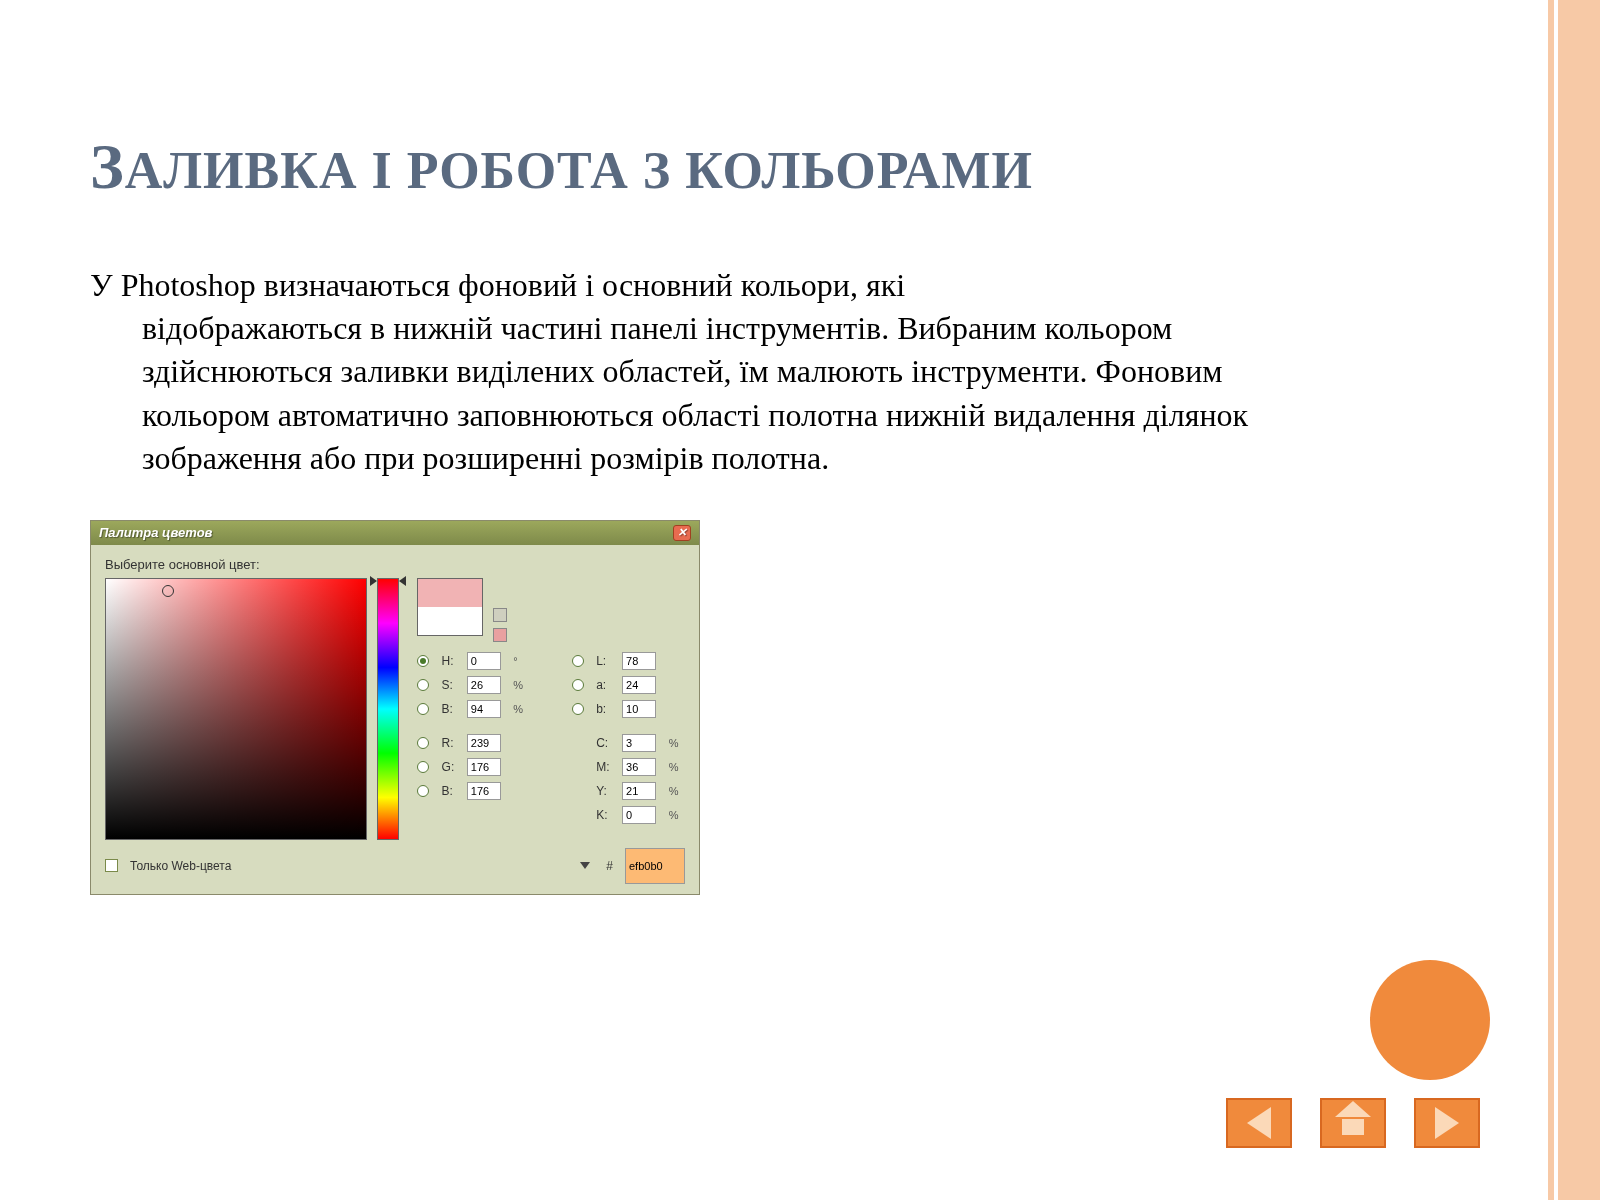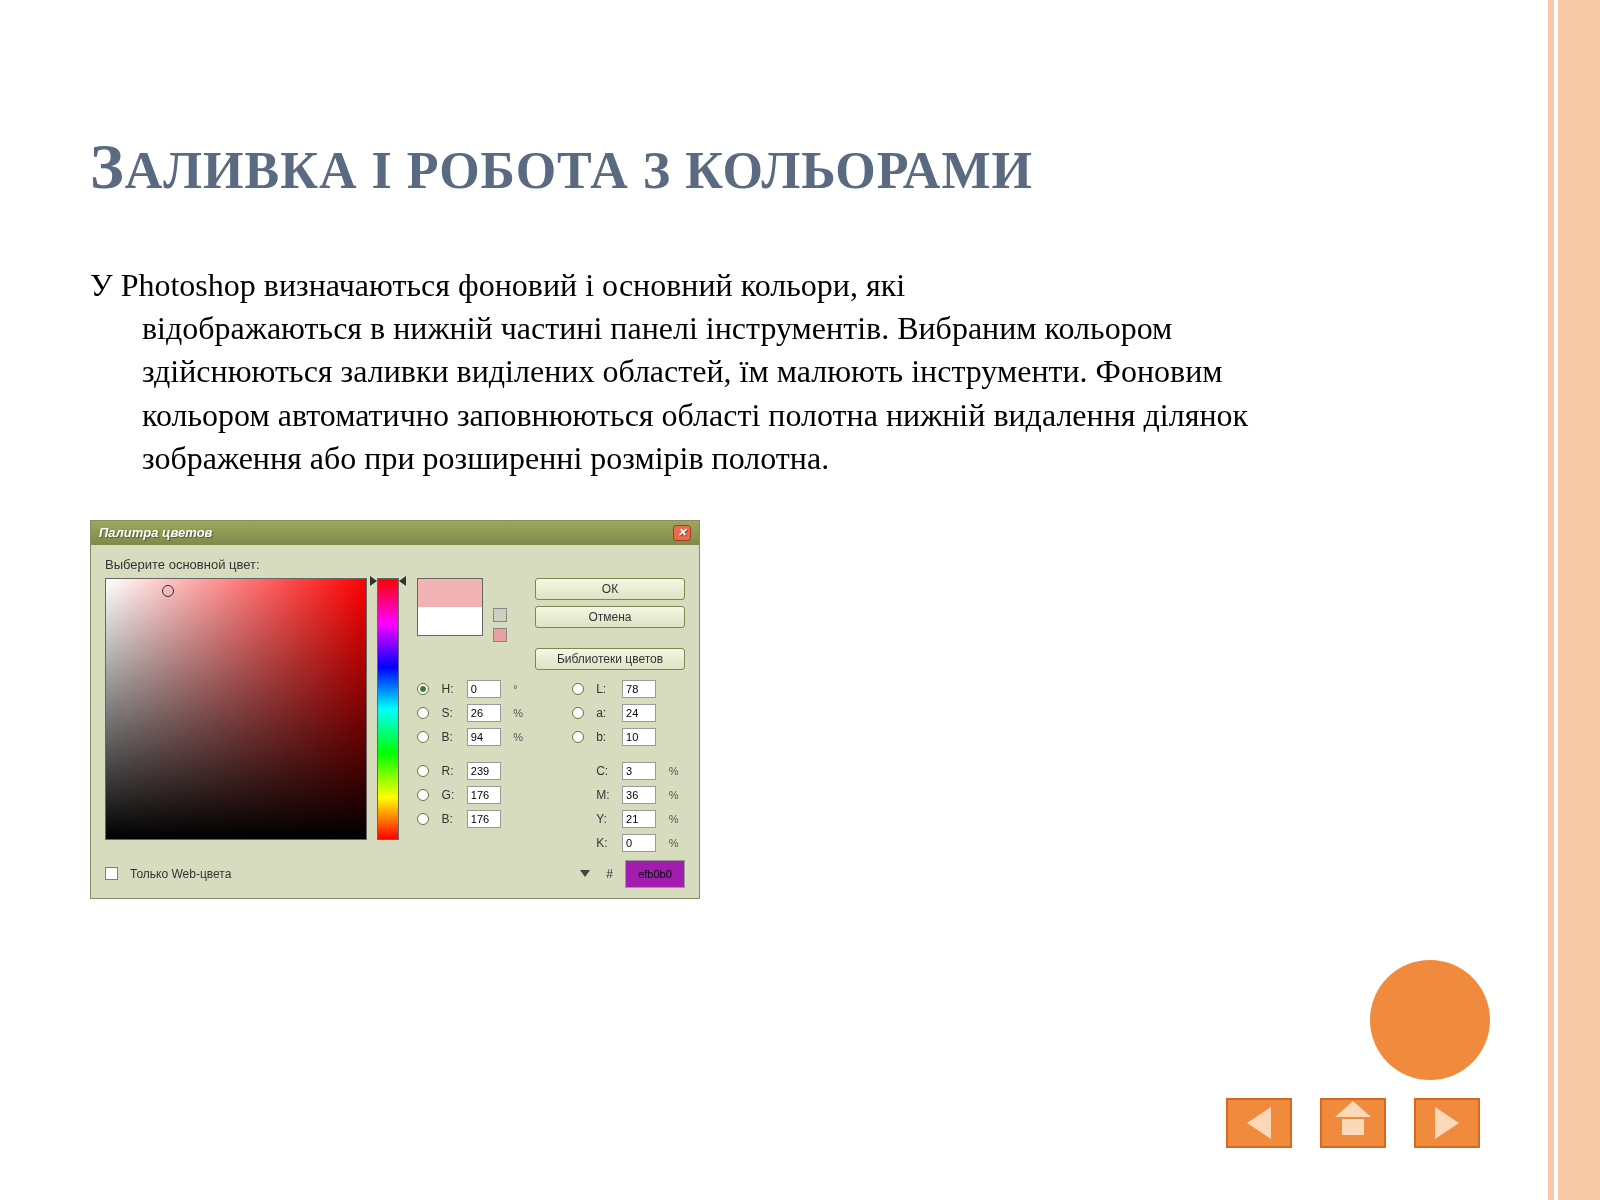--- a/index.html
+++ b/index.html
@@ -213,26 +213,25 @@
   .tri-arrow {
     margin-left: auto;
     width:0;height:0;
     border-left:5px solid transparent;
     border-right:5px solid transparent;
     border-bottom:7px solid #444;
     transform: rotate(180deg);
     margin-right: 4px;
   }
   .hex-input {
-    width: 60px; height: 28px;
+    width: 60px; height: 36px;
     border: 1px solid #999;
-    background: #a21caf;
+    background: #fdba74;
     font-size: 11px;
     padding: 0 3px;
-    text-align: center;
   }
 
   
   .orange-circle {
     position: absolute;
     right: 110px;
     bottom: 120px;
     width: 120px; height: 120px;
     background: #f08a3c;
     border-radius: 50%;
@@ -316,26 +315,20 @@
         <div class="right-panel">
           <div class="preview-row">
             <div class="preview-swatch">
               <div class="new"></div>
               <div class="old"></div>
             </div>
             <div class="mini-icons">
               <span class="mini-icon"></span>
               <span class="mini-icon pink"></span>
             </div>
-            <div class="btn-col">
-              <div class="win-btn">ОК</div>
-              <div class="win-btn">Отмена</div>
-              <div style="height:8px"></div>
-              <div class="win-btn">Библиотеки цветов</div>
-            </div>
           </div>
 
           <div class="fields-grid">
 
             <span class="radio selected"></span>
             <span>H:</span>
             <input class="num-input" value="0" style="">
             <span class="unit">°</span>
             <span></span>
             <span class="radio"></span>

